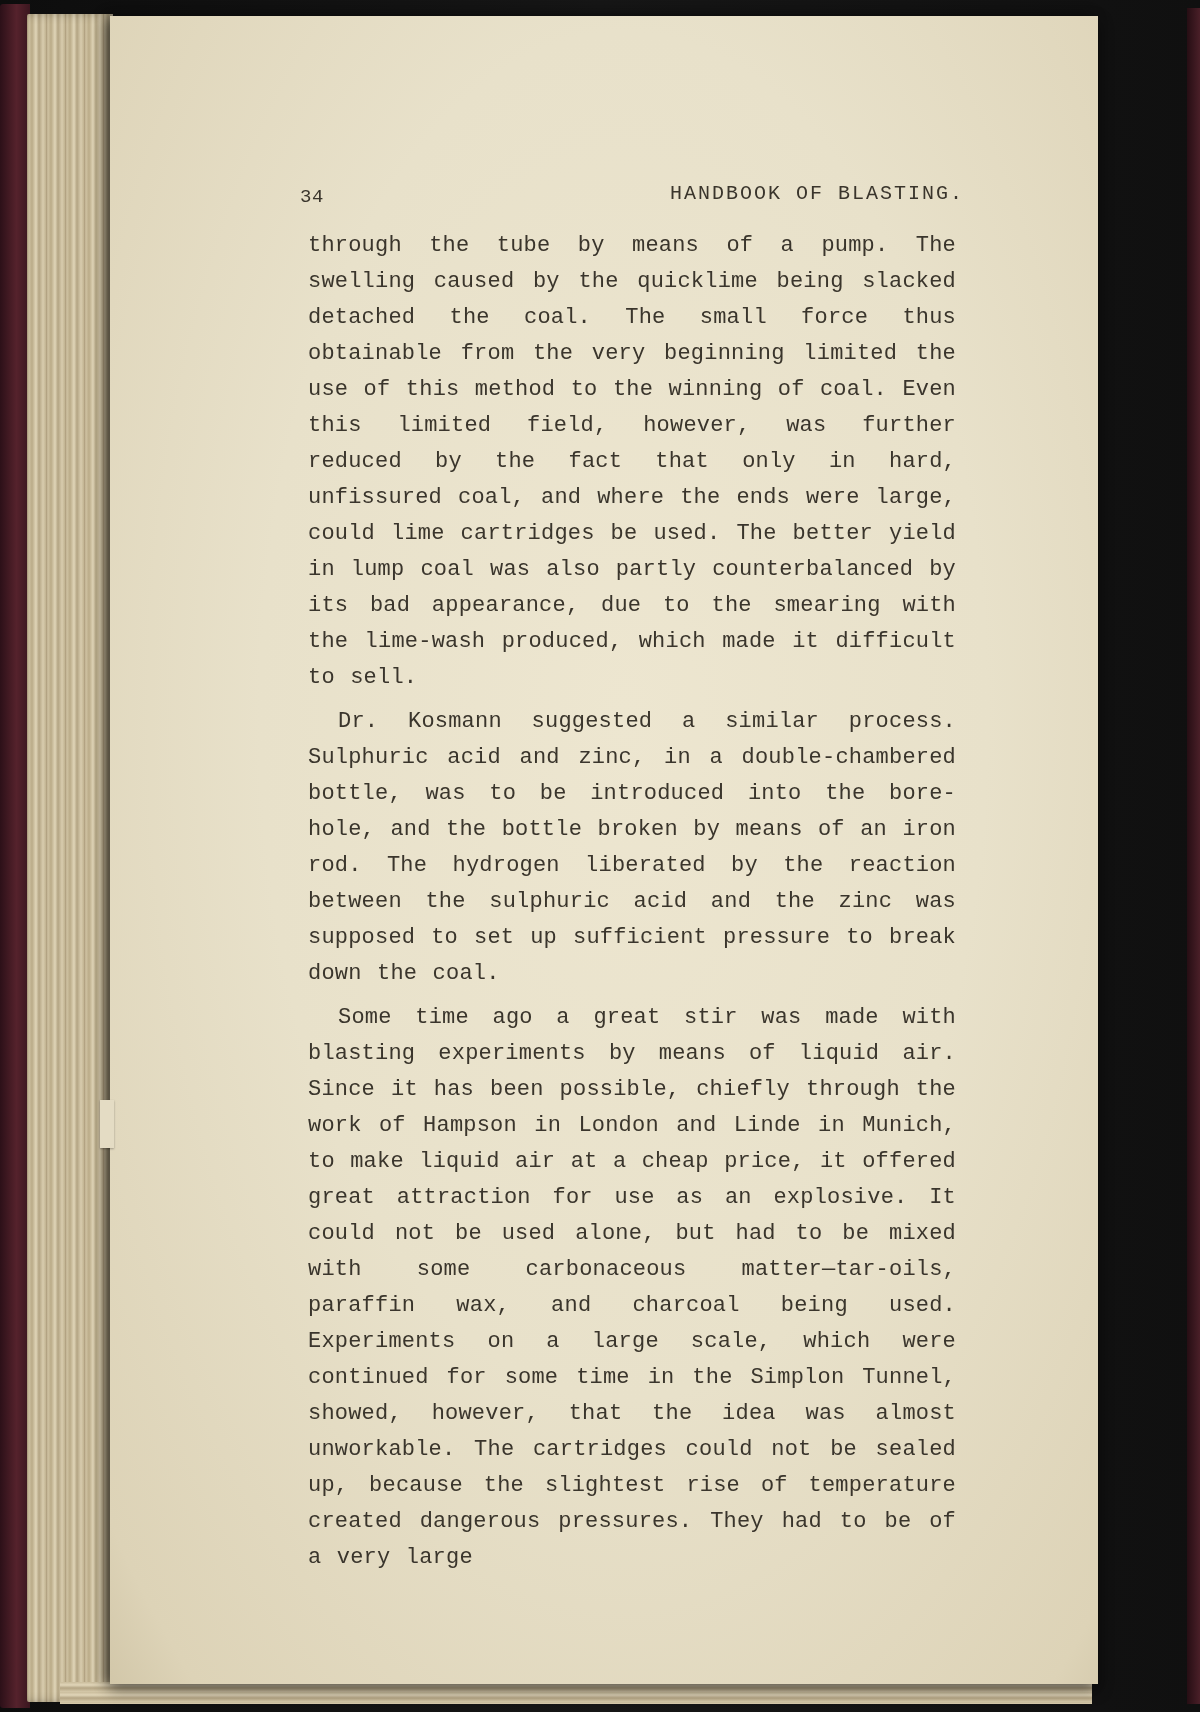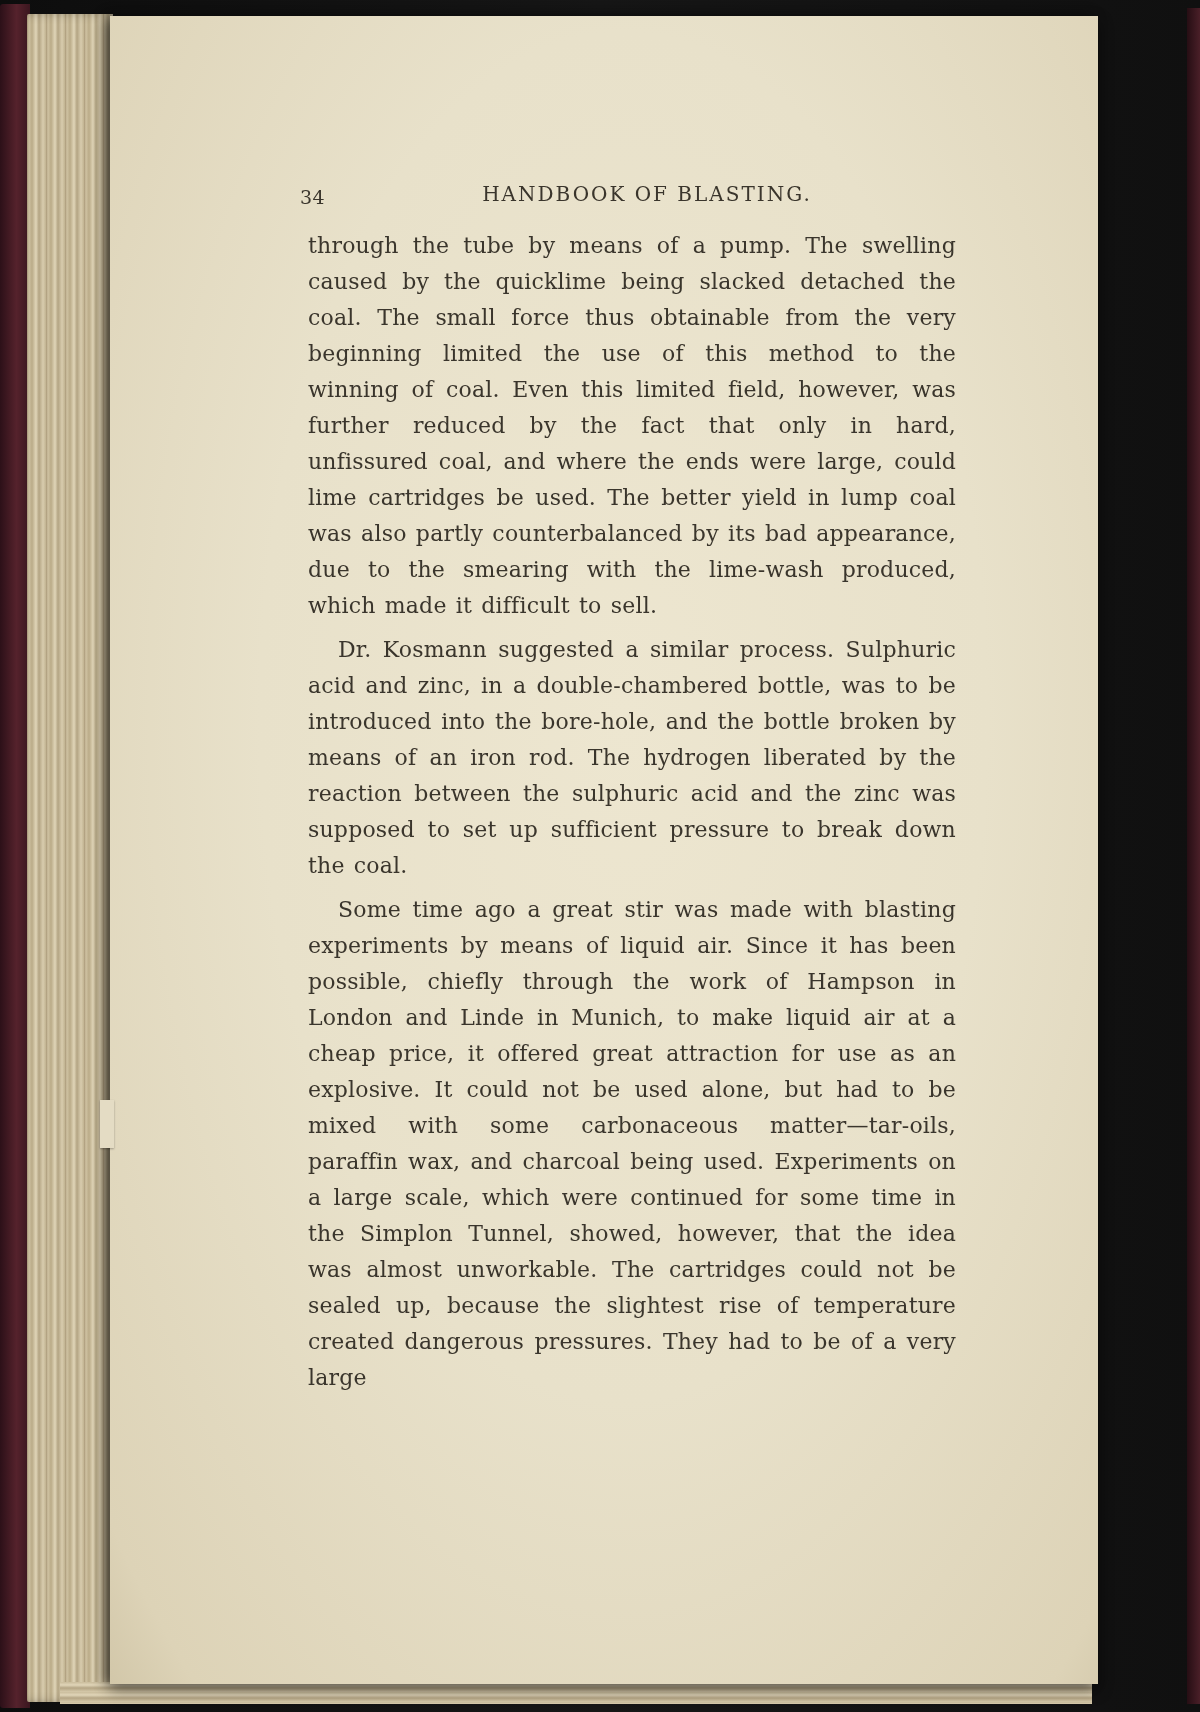--- a/index.html
+++ b/index.html
@@ -1,15 +1,15 @@
 <!DOCTYPE html>
 <html><head>
 <meta charset="utf-8">
 <style>
-  * { margin: 0; padding: 0; box-sizing: border-box; }
+  * { margin: 0; padding: 0; box-sizing: border-box; font-family: Liberation Mono, monospace; }
 
   html, body {
     width: 1200px;
     height: 1712px;
     background: #121212;
     font-family: "DejaVu Serif", "Liberation Serif", serif;
   }
 
   .scene {
     position: relative;
@@ -116,21 +116,21 @@
   .page-number {
     position: absolute;
     left: 0;
     top: 4px;
     font-size: 19px;
     letter-spacing: 0.5px;
   }
 
   .header-title {
     display: block;
-    text-align: center;
+    text-align: right;
     font-size: 20px;
     letter-spacing: 2px;
     padding-left: 30px;
   }
 
   .body-text p {
     font-size: 22px;
     line-height: 36px;
     text-align: justify;
     text-justify: inter-word;

